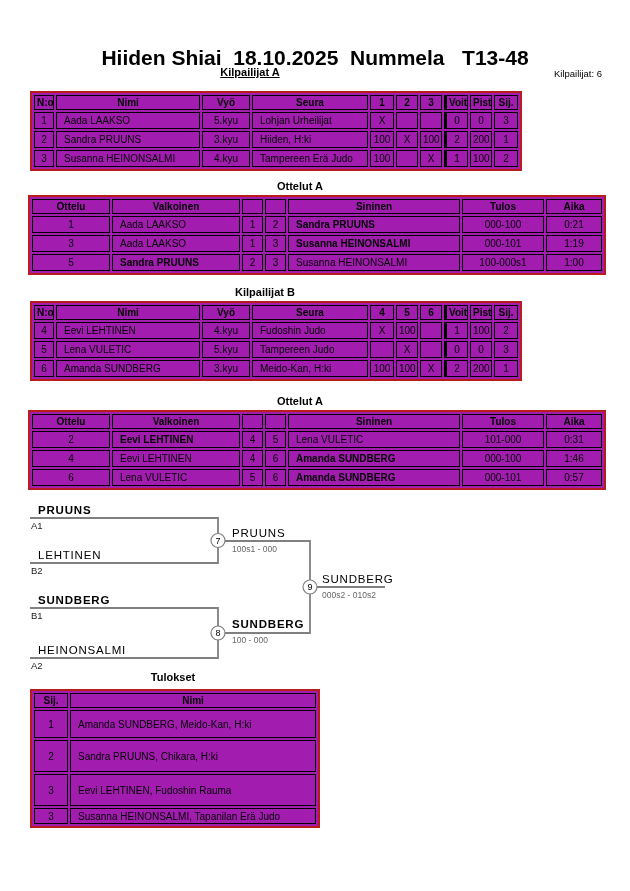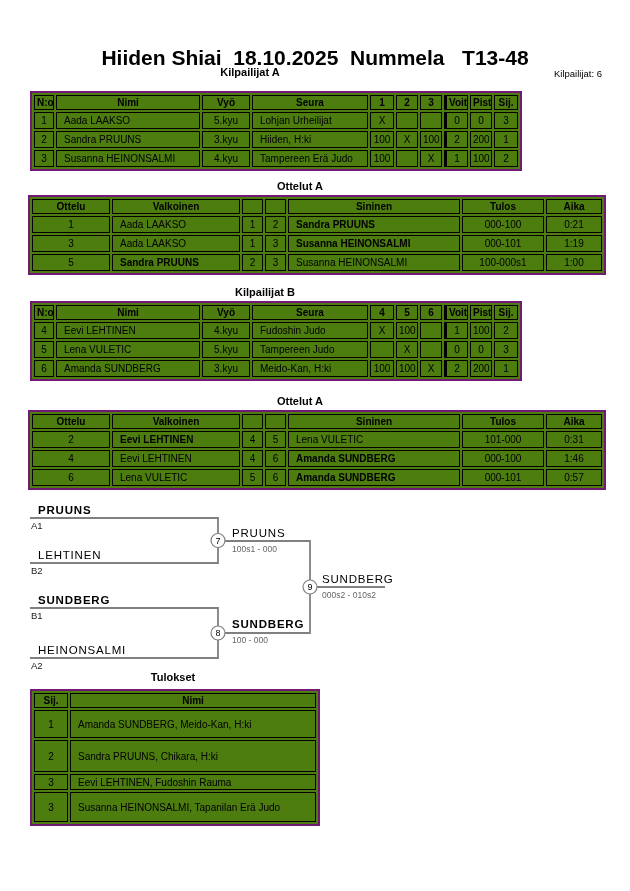--- a/index.html
+++ b/index.html
@@ -1,41 +1,41 @@
 <!DOCTYPE html>
 <html><head>
 <meta charset="utf-8">
 <style>
   html,body{margin:0;padding:0;background:#fff;}
   body{width:630px;height:891px;position:relative;font-family:"Liberation Sans",sans-serif;color:#000;}
   .abs{position:absolute;}
   .page-title{top:46px;left:0;width:630px;text-align:center;font-size:21px;font-weight:bold;white-space:pre;}
   .sec-title{font-size:11px;font-weight:bold;text-align:center;width:200px;}
   .count-label{top:68px;left:450px;width:152px;text-align:right;font-size:9.5px;}
-  .tblwrap{border:2px solid #701a75;background:#4d7c0f;}
+  .tblwrap{border:2px solid #b91c1c;background:#a21caf;}
   table{border-collapse:separate;border-spacing:2px;table-layout:fixed;}
   th,td{border:1px solid #000;box-sizing:border-box;font-size:10px;padding:0 2px;height:17px;overflow:hidden;white-space:nowrap;vertical-align:middle;}
   th{font-weight:bold;text-align:center;height:15px;}
   td.c{text-align:center;}
   td.l{text-align:left;padding-left:7px;}
   .thickL{border-left:3px solid #000;}
   .b{font-weight:bold;}
   
   .bname{font-size:11.5px;letter-spacing:0.8px;fill:#000;}
   .seed{font-size:9.5px;fill:#1a1a1a;}
   .score{font-size:8.5px;fill:#666666;}
   .cnum{font-size:9px;fill:#000;text-anchor:middle;}
   svg .b{font-weight:bold;}
 </style>
 </head>
 <body>
 
 <div class="abs page-title">Hiiden Shiai  18.10.2025  Nummela   T13-48</div>
 
-<div class="abs sec-title" style="top:66px;left:150px;">Kilpailijat A</div>
+<div class="abs sec-title" style="top:66px;left:150px;text-decoration:underline;">Kilpailijat A</div>
 <div class="abs count-label">Kilpailijat: 6</div>
 
 <div class="abs tblwrap" style="top:91px;left:30px;">
   <table style="width:488px;">
     <colgroup>
       <col style="width:20px">
         <col style="width:144px">
         <col style="width:48px">
         <col style="width:116px">
       <col style="width:24px">
@@ -324,21 +324,21 @@
     <tr>
       <td class="c" style="height:16px">1</td>
       <td class="l" style="height:28px">Amanda SUNDBERG, Meido-Kan, H:ki</td>
     </tr>
     <tr>
       <td class="c" style="height:16px">2</td>
       <td class="l" style="height:32px">Sandra PRUUNS, Chikara, H:ki</td>
     </tr>
     <tr>
       <td class="c" style="height:16px">3</td>
-      <td class="l" style="height:16px">Eevi LEHTINEN, Fudoshin Rauma</td>
+      <td class="l" style="height:32px">Eevi LEHTINEN, Fudoshin Rauma</td>
     </tr>
     <tr>
       <td class="c" style="height:16px">3</td>
-      <td class="l" style="height:30px">Susanna HEINONSALMI, Tapanilan Erä Judo</td>
+      <td class="l" style="height:16px">Susanna HEINONSALMI, Tapanilan Erä Judo</td>
     </tr>
   </tbody>
     </table>
 </div>
 
 </body></html>

